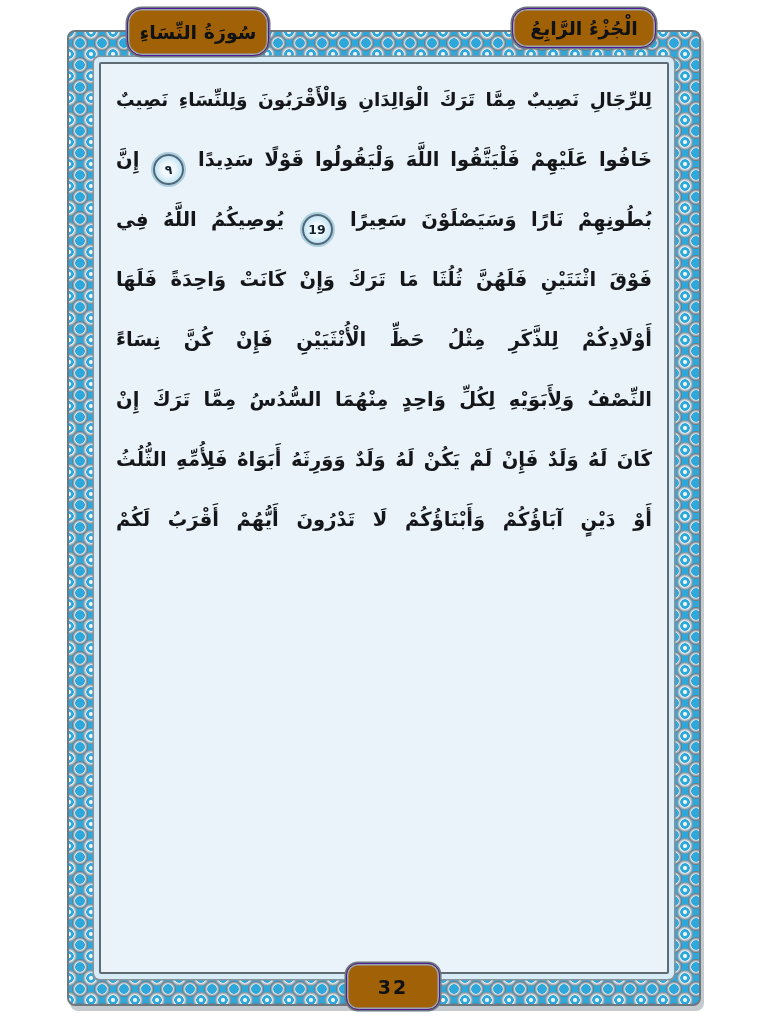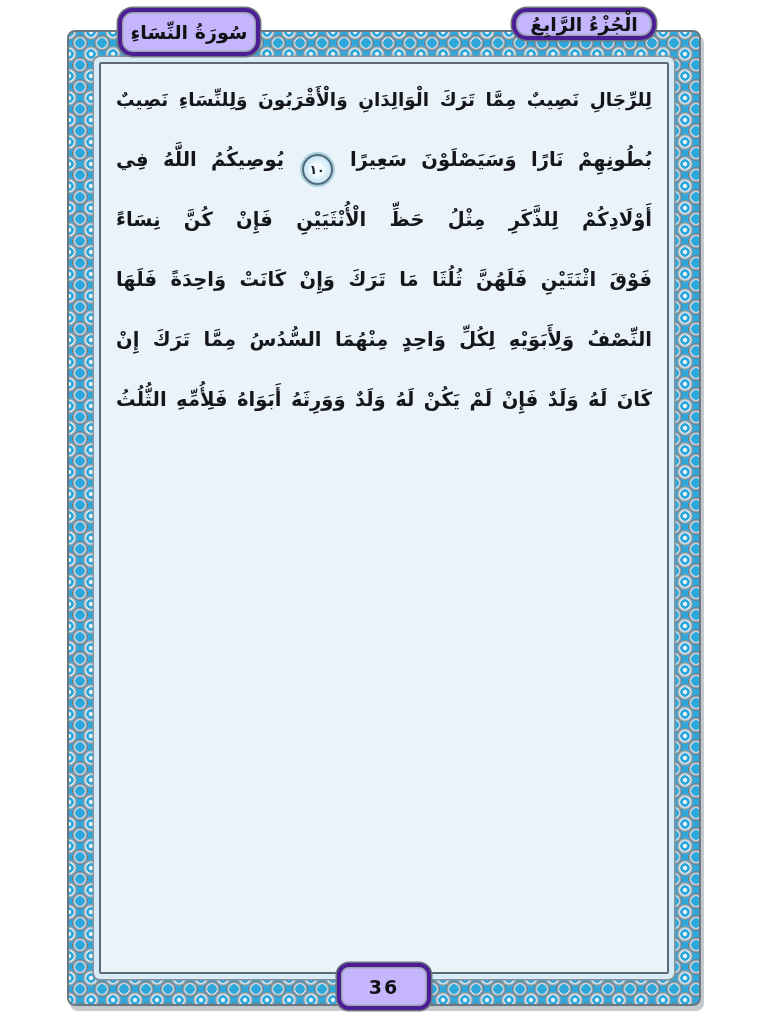--- a/index.html
+++ b/index.html
@@ -77,32 +77,33 @@
     color: #11222e;
     text-align: center;
     line-height: 27px;
     vertical-align: -8px;
     text-align-last: center;
   }
   
   .cartouche {
     position: absolute;
     box-sizing: border-box;
-    background: #c4b5fd;
-    border: 4px solid #4c1d95;
+    background: #a16207;
+    border: 1px solid #4c1d95;
     border-radius: 15px;
     box-shadow: 0 0 0 1.5px #6d7780, inset 0 0 0 1.5px #9aa5ad;
     display: flex;
     align-items: center;
     justify-content: center;
     font-weight: bold;
     color: #101114;
     z-index: 3;
+    margin-left: 9px;
   }
-  .cartouche.juz    { top: 8px;  right: 112px; width: 144px; height: 32px; font-size: 19px; }
+  .cartouche.juz    { top: 8px;  right: 112px; width: 144px; height: 40px; font-size: 19px; }
   .cartouche.surah  { top: 8px;  left: 118px;  width: 142px; height: 48px; font-size: 19px; }
   .cartouche.pagenum{ top: 963px; left: 50%; transform: translateX(-50%);
                       width: 94px; height: 47px; font-size: 19px; border-radius: 12px;
                       letter-spacing: 2px; }
 </style>
 </head>
 <body>
 
 <div class="page">
 
@@ -111,26 +112,28 @@
   </div>
 
   <div class="cartouche surah">
     <span>سُورَةُ النِّسَاءِ</span>
   </div>
 
   <div class="frame">
     <div class="inner">
       <div class="textblock">
           <div class="line"><span>لِلرِّجَالِ نَصِيبٌ مِمَّا تَرَكَ الْوَالِدَانِ وَالْأَقْرَبُونَ وَلِلنِّسَاءِ نَصِيبٌ</span> </div>
-          <div class="line"><span>بُطُونِهِمْ نَارًا وَسَيَصْلَوْنَ سَعِيرًا</span> <span class="ayah-marker">١٠</span> <span>يُوصِيكُمُ اللَّهُ فِي</span> </div>
+          <div class="line"><span>خَافُوا عَلَيْهِمْ فَلْيَتَّقُوا اللَّهَ وَلْيَقُولُوا قَوْلًا سَدِيدًا</span> <span class="ayah-marker">٩</span> <span>إِنَّ</span> </div>
+          <div class="line"><span>بُطُونِهِمْ نَارًا وَسَيَصْلَوْنَ سَعِيرًا</span> <span class="ayah-marker">19</span> <span>يُوصِيكُمُ اللَّهُ فِي</span> </div>
+          <div class="line"><span>فَوْقَ اثْنَتَيْنِ فَلَهُنَّ ثُلُثَا مَا تَرَكَ وَإِنْ كَانَتْ وَاحِدَةً فَلَهَا</span> </div>
           <div class="line"><span>أَوْلَادِكُمْ لِلذَّكَرِ مِثْلُ حَظِّ الْأُنْثَيَيْنِ فَإِنْ كُنَّ نِسَاءً</span> </div>
-          <div class="line"><span>فَوْقَ اثْنَتَيْنِ فَلَهُنَّ ثُلُثَا مَا تَرَكَ وَإِنْ كَانَتْ وَاحِدَةً فَلَهَا</span> </div>
           <div class="line"><span>النِّصْفُ وَلِأَبَوَيْهِ لِكُلِّ وَاحِدٍ مِنْهُمَا السُّدُسُ مِمَّا تَرَكَ إِنْ</span> </div>
           <div class="line"><span>كَانَ لَهُ وَلَدٌ فَإِنْ لَمْ يَكُنْ لَهُ وَلَدٌ وَوَرِثَهُ أَبَوَاهُ فَلِأُمِّهِ الثُّلُثُ فَإِنْ</span> </div>
+          <div class="line"><span>أَوْ دَيْنٍ آبَاؤُكُمْ وَأَبْنَاؤُكُمْ لَا تَدْرُونَ أَيُّهُمْ أَقْرَبُ لَكُمْ</span> </div>
         </div>
     </div>
   </div>
 
   <div class="cartouche pagenum">
-    <span>36</span>
+    <span>32</span>
   </div>
 
 </div>
 
 </body></html>

